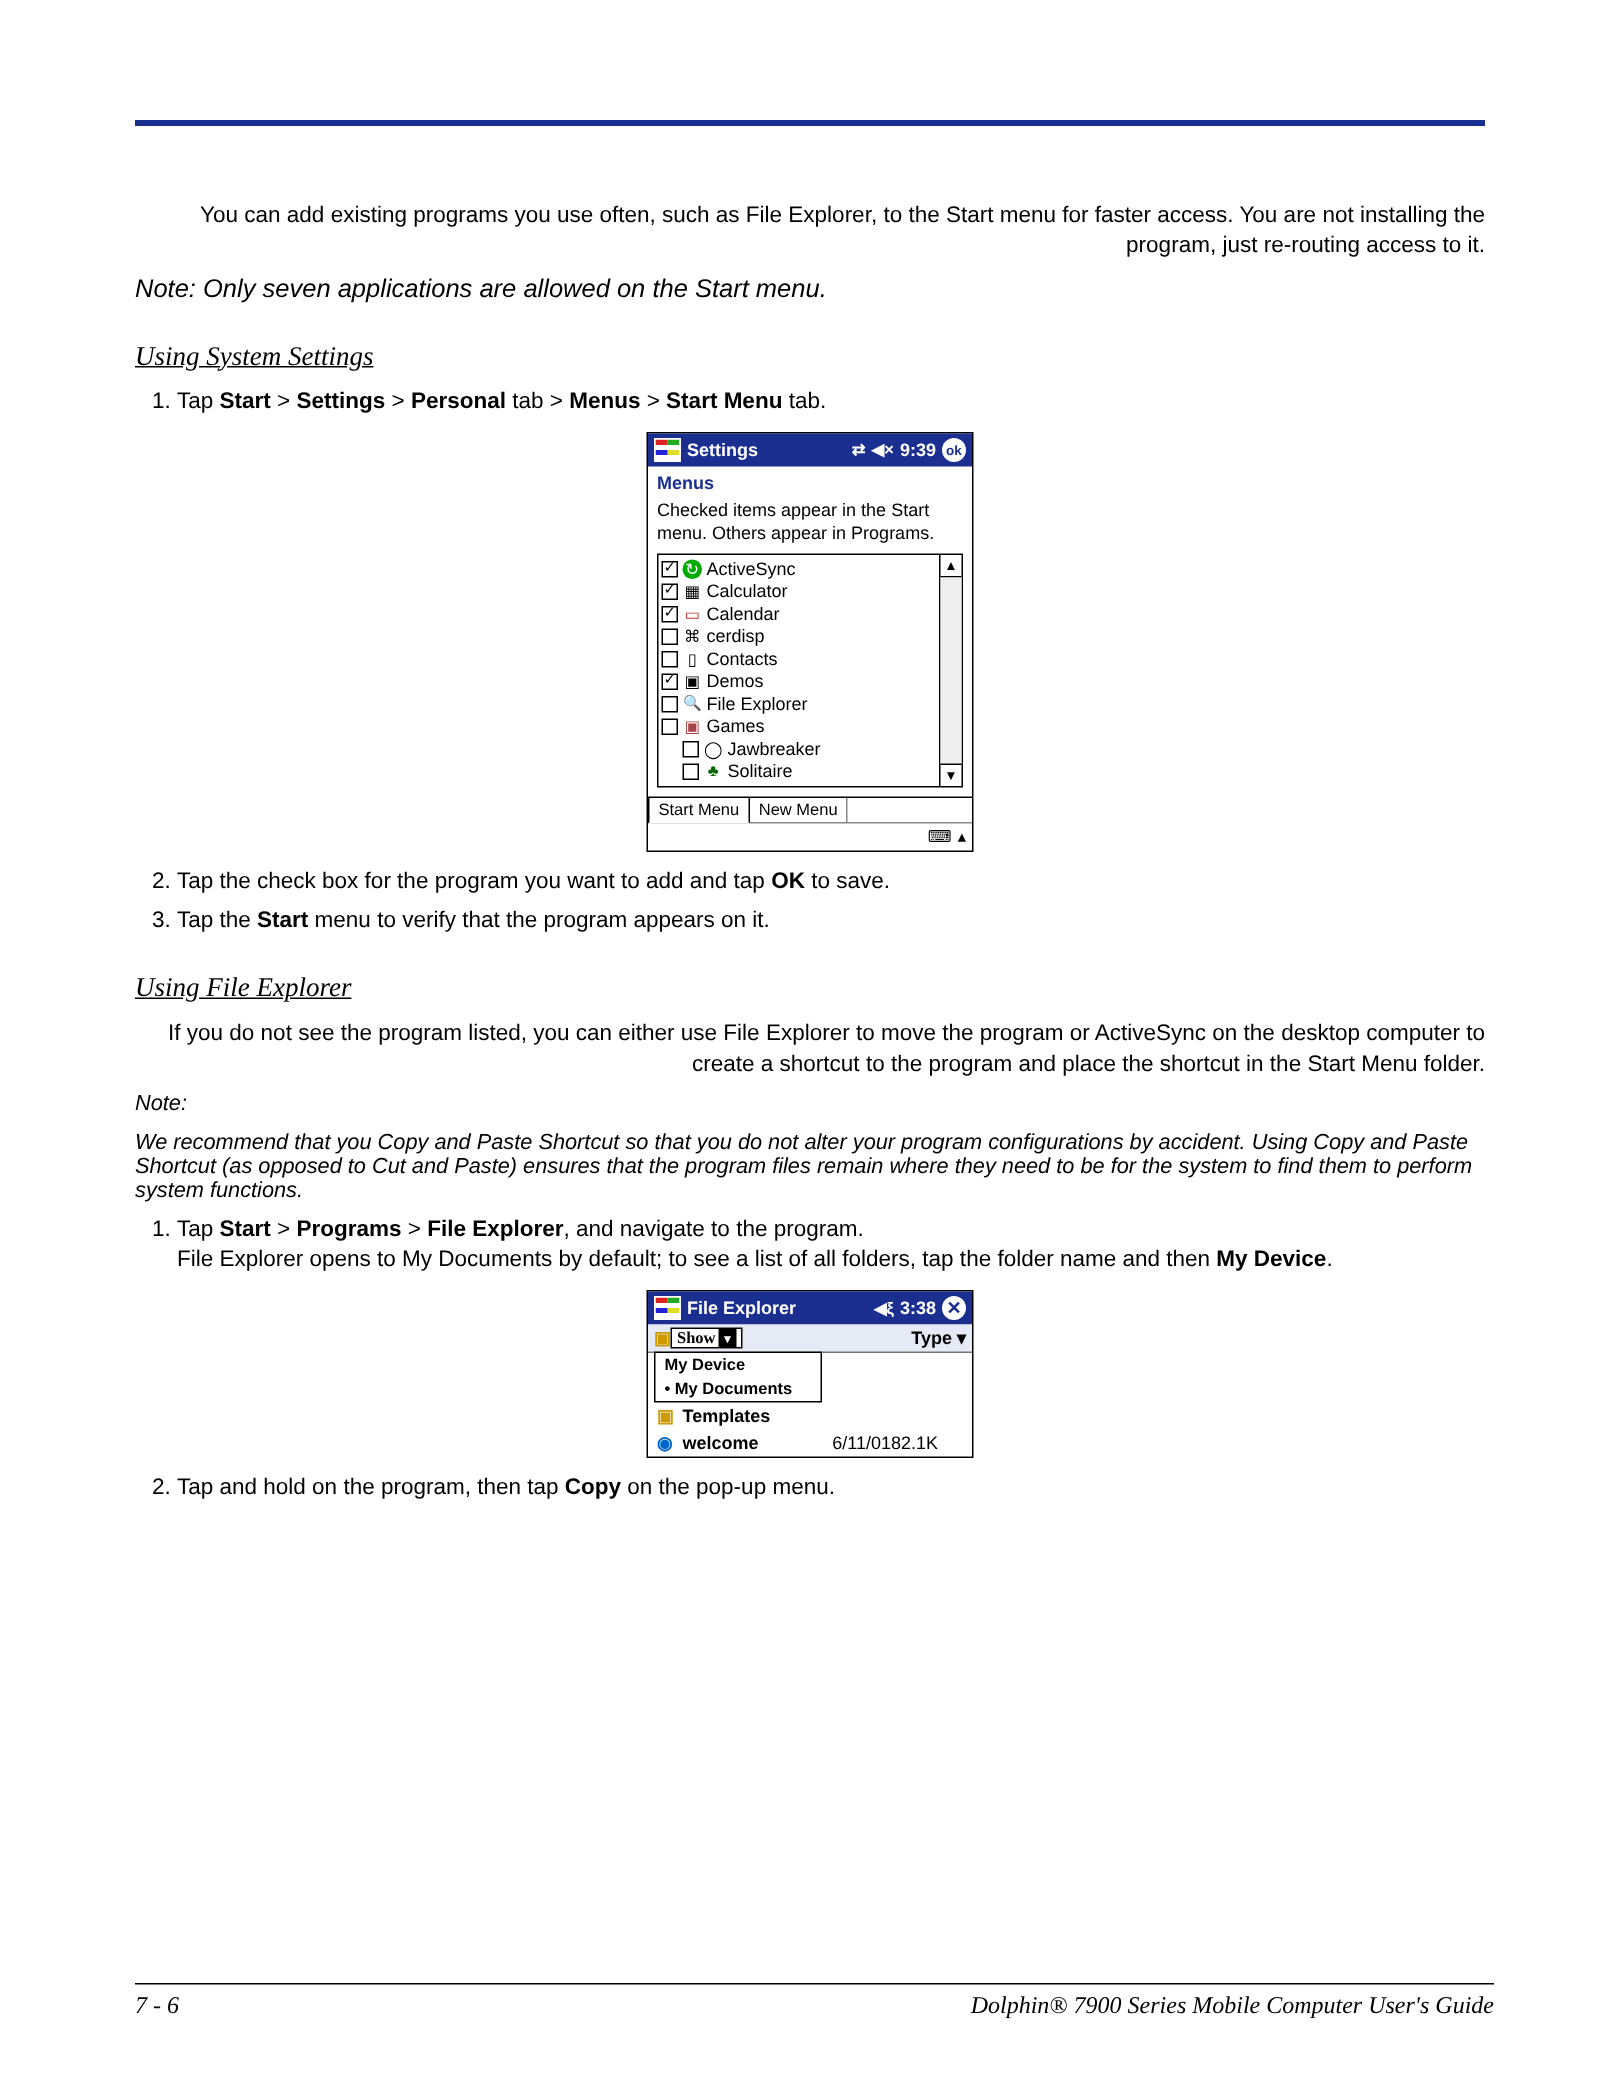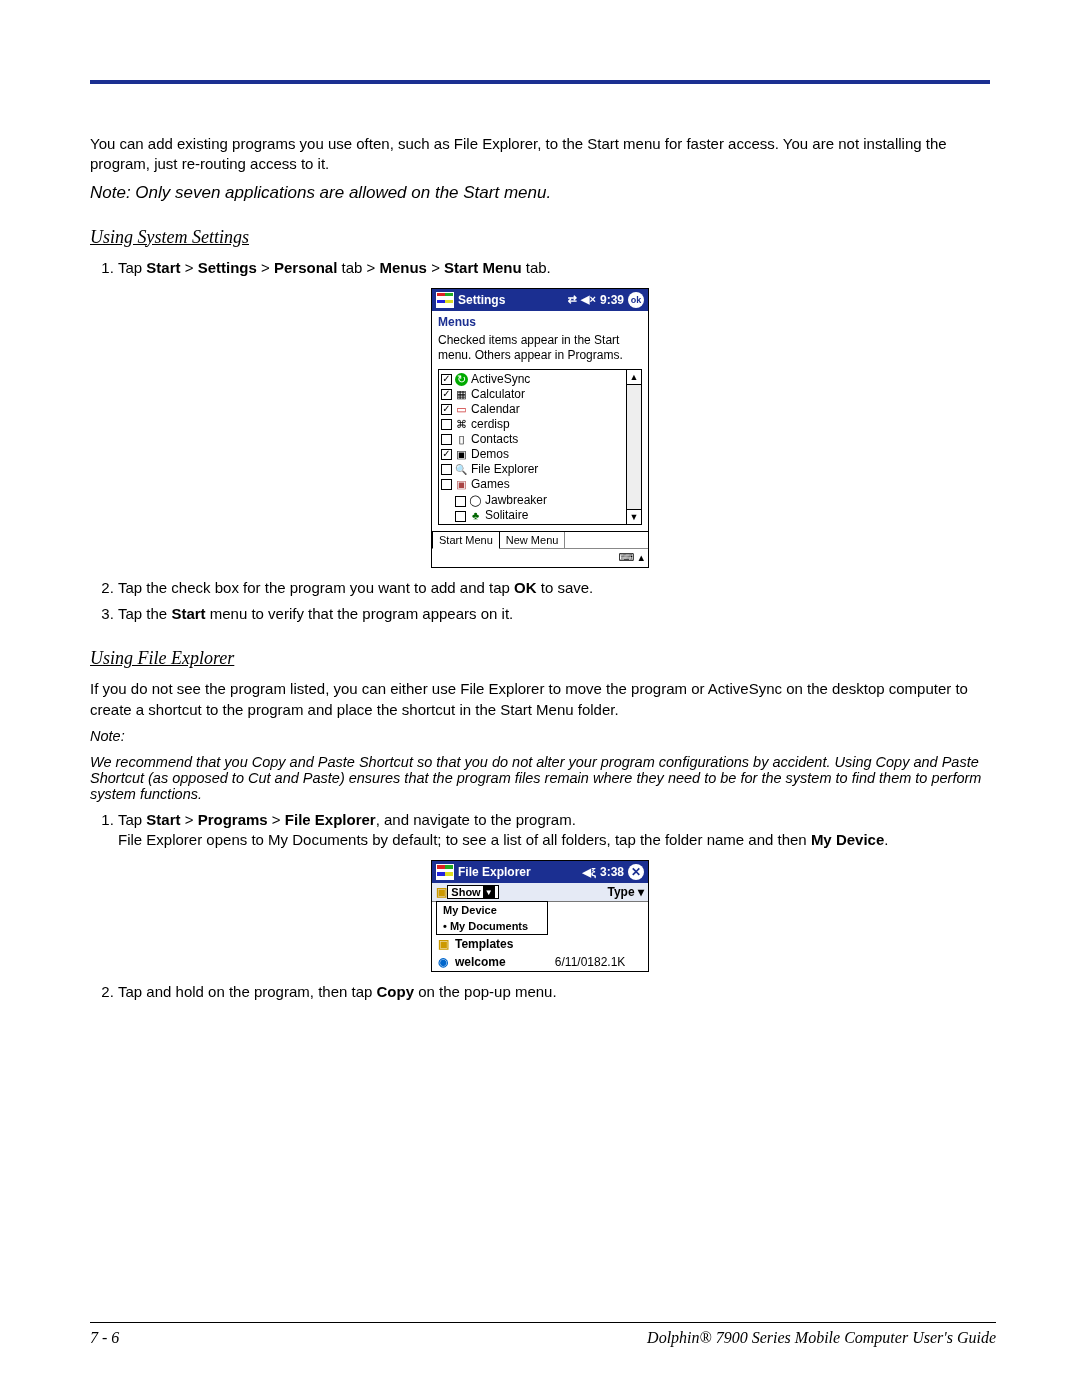--- a/index.html
+++ b/index.html
@@ -33,20 +33,21 @@
     font-style: italic;
     font-weight: normal;
     font-size: 18px;
     text-decoration: underline;
     margin: 24px 0 10px 0;
   }
   p.body {
     font-size: 15px;
     line-height: 1.35;
     margin: 6px 0;
+    text-align: right;
   }
   p.note {
     font-style: italic;
     font-size: 17px;
     margin: 8px 0;
   }
   .note-hang {
     display: flex;
     gap: 10px;
     font-style: italic;
@@ -125,21 +126,21 @@
   .pda-list {
     flex: 1;
     padding: 2px 2px;
   }
   .pda-list .row {
     display: flex;
     align-items: center;
     gap: 3px;
     height: 15px;
   }
-  .pda-list .row.indent { padding-left: 14px; align-items: flex-end; }
+  .pda-list .row.indent { padding-left: 14px; }
   .cb {
     width: 11px; height: 11px;
     border: 1px solid #000;
     box-sizing: border-box;
     display: inline-flex; align-items: center; justify-content: center;
     font-size: 10px; line-height: 1;
   }
   .cb.checked::after { content: "✓"; }
   .ico {
     width: 13px; height: 13px;
@@ -209,20 +210,21 @@
     padding: 2px 4px;
     font-weight: bold;
     font-size: 12px;
   }
   .fe-show {
     border: 1px solid #000;
     background: #fff;
     padding: 0 3px;
     display: inline-flex; align-items: center; gap: 2px;
     font-size: 11px;
+    font-family: Liberation Serif, serif;
   }
   .fe-show .dd {
     background:#000; color:#fff; width:12px; height:12px;
     display:inline-flex;align-items:center;justify-content:center;font-size:8px;
   }
   .fe-bar .spacer { flex:1; }
   .fe-menu {
     width: 110px;
     border: 1px solid #000;
     background: #fff;

